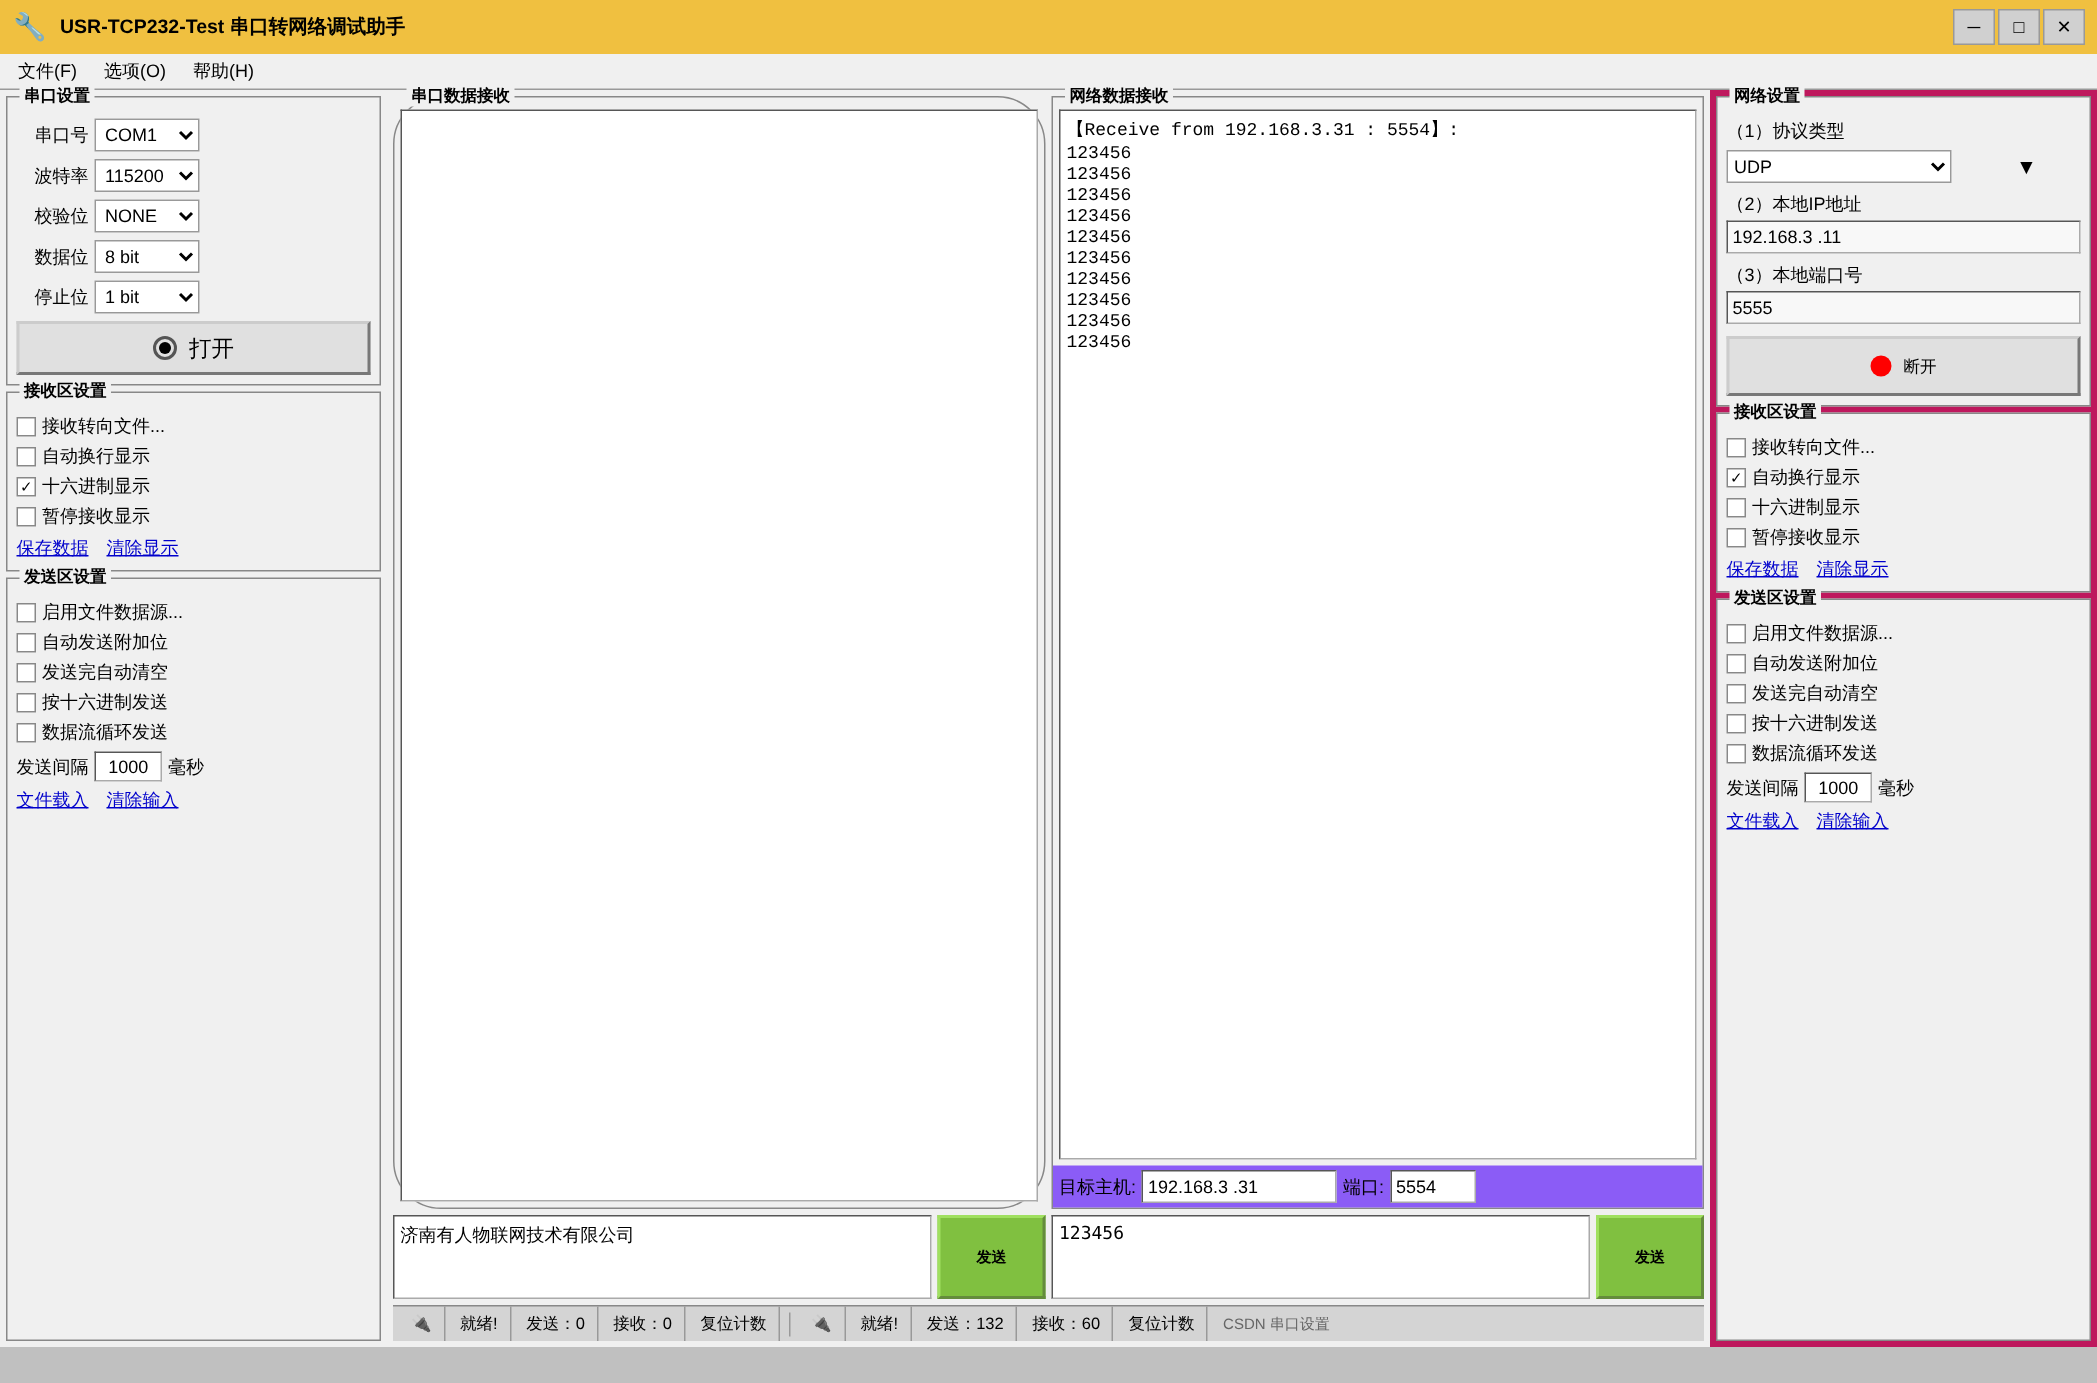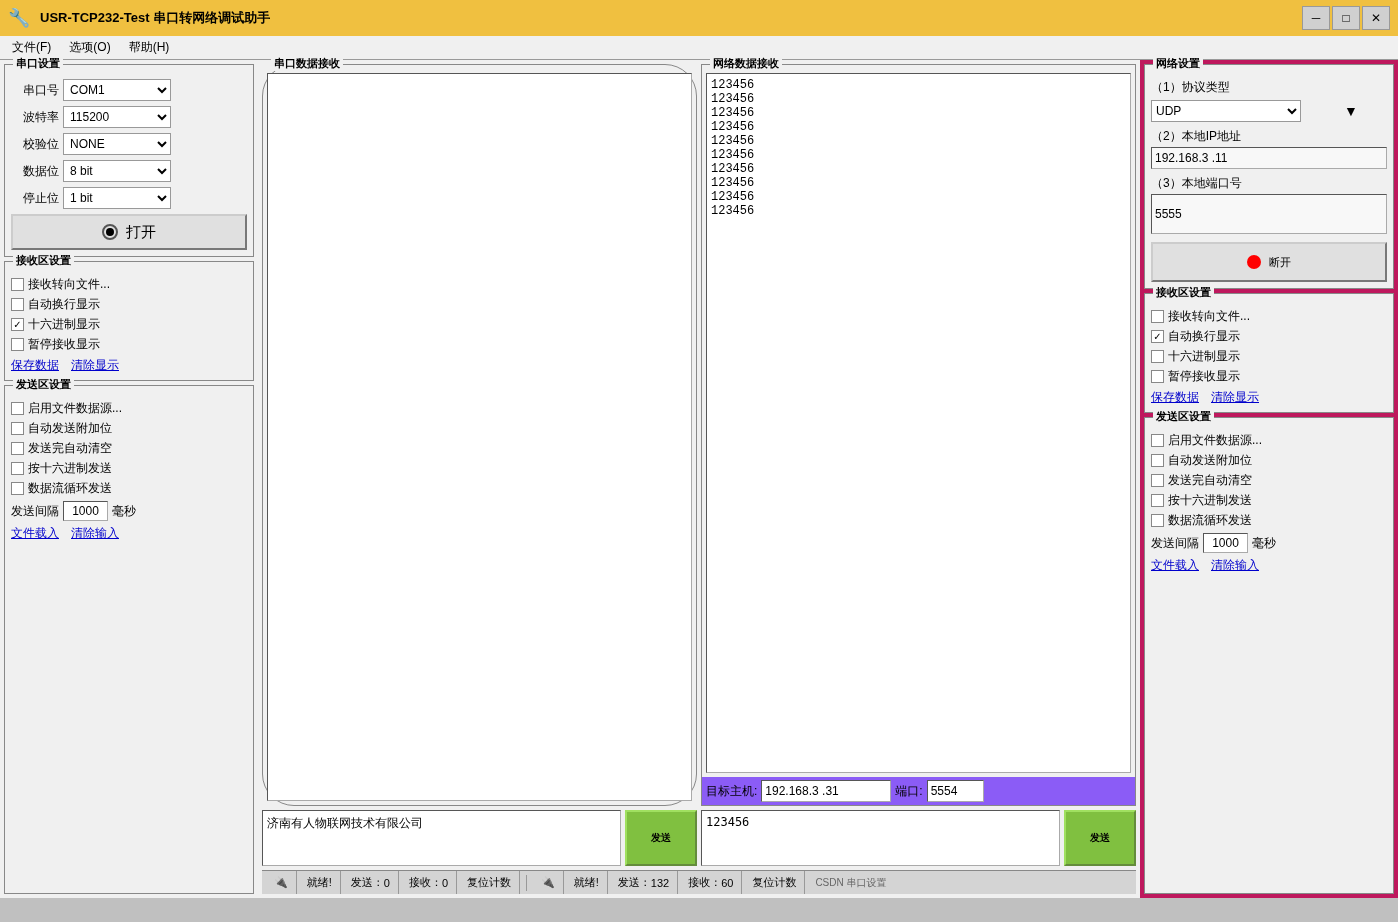--- a/index.html
+++ b/index.html
@@ -91,21 +91,21 @@
       align-items: center;
       margin-bottom: 5px;
       gap: 4px;
     }
     .form-label {
       width: 48px;
       font-size: 12px;
       text-align: right;
     }
     .form-select {
-      width: 108px;
+      width: 70px;
       height: 22px;
       border: 1px solid #999;
       background: white;
       font-size: 12px;
       padding: 0 2px;
     }
     .open-btn {
       width: 100%;
       height: 36px;
       background: #e0e0e0;
@@ -275,21 +275,21 @@
     .ip-input {
       width: 100%;
       height: 22px;
       border: 1px inset #aaa;
       background: #f8f8f8;
       font-size: 12px;
       padding: 0 3px;
     }
     .port-input {
       width: 100%;
-      height: 40px;
+      height: 22px;
       border: 1px inset #aaa;
       background: #f8f8f8;
       font-size: 12px;
       padding: 0 3px;
     }
     .disconnect-btn {
       width: 100%;
       height: 40px;
       background: #e0e0e0;
       border: 2px outset #ccc;
@@ -456,20 +456,21 @@
     <div class="serial-network-row">
 
       <div class="receive-panel" style="min-width:200px;border-radius:32px;">
         <span class="receive-panel-title">串口数据接收</span>
         <div class="receive-area"></div>
       </div>
 
       <div class="receive-panel" style="min-width:200px;">
         <span class="receive-panel-title">网络数据接收</span>
         <div class="receive-area" id="network-recv-area">
+            <div>【Receive from 192.168.3.31 : 5554】:</div>
             <div>123456</div>
             <div>123456</div>
             <div>123456</div>
             <div>123456</div>
             <div>123456</div>
             <div>123456</div>
             <div>123456</div>
             <div>123456</div>
             <div>123456</div>
             <div>123456</div>

